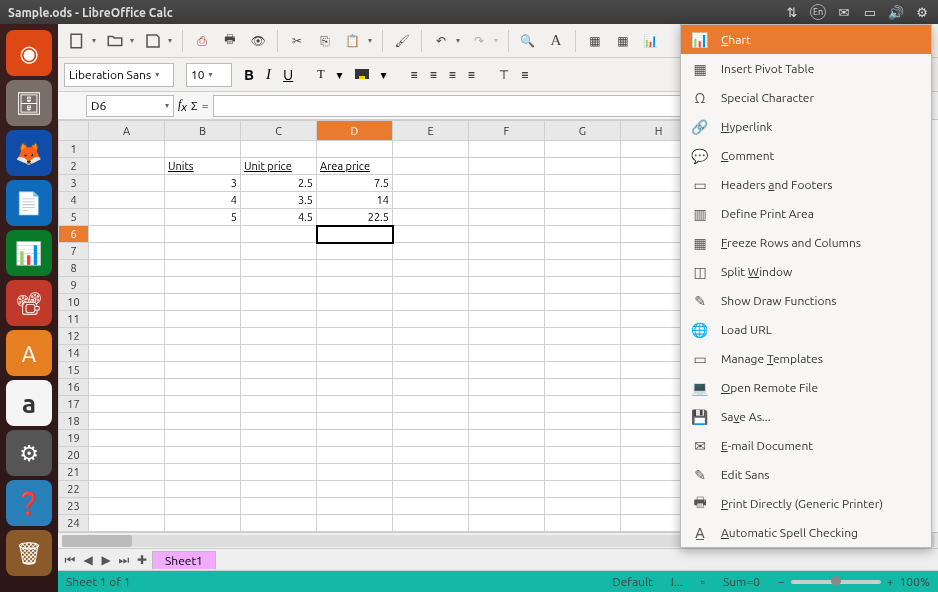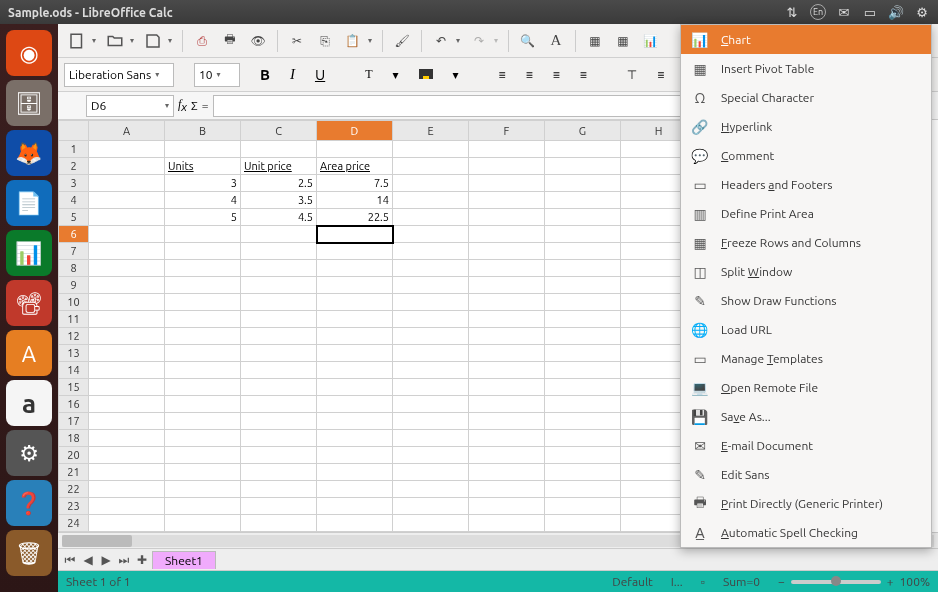--- a/index.html
+++ b/index.html
@@ -19,21 +19,21 @@
 .app { position: absolute; left: 58px; right: 0; top: 24px; bottom: 0; background: #f2f1f0; display: flex; flex-direction: column; }
 
 
 .toolbar { height: 34px; display: flex; align-items: center; padding: 0 6px; gap: 2px; border-bottom: 1px solid #d0d0d0; }
 .toolbar .btn { min-width: 26px; height: 26px; display: flex; align-items: center; justify-content: center; border-radius: 3px; color: #444; }
 .toolbar .sep { width: 1px; height: 22px; background: #ccc; margin: 0 4px; }
 .toolbar .drop { width: 8px; font-size: 8px; color: #666; }
 .toolbar svg { width: 18px; height: 18px; }
 .overflow-arrows { margin-left: auto; color: #555; font-size: 12px; }
 
-.fontbar { height: 34px; display: flex; align-items: center; padding: 0 6px; gap: 20px; border-bottom: 1px solid #d0d0d0; }
+.fontbar { height: 34px; display: flex; align-items: center; padding: 0 6px; gap: 12px; border-bottom: 1px solid #d0d0d0; }
 .fontbar select, .fontbar .combo { height: 24px; border: 1px solid #bbb; background: #fff; padding: 0 4px; }
 .fontbar .combo { display: flex; align-items: center; gap: 4px; }
 .fontbar .combo .arrow { font-size: 8px; color: #666; }
 
 
 .cellbar { height: 28px; display: flex; align-items: center; padding: 0 6px; gap: 4px; border-bottom: 1px solid #d0d0d0; background: #f6f6f6; }
 .cellref { width: 88px; height: 22px; border: 1px solid #bbb; background: #fff; display: flex; align-items: center; padding: 0 4px; margin-left: 22px; }
 .cellref .arrow { margin-left: auto; font-size: 8px; color: #666; }
 .formula-input { flex: 1; height: 22px; border: 1px solid #bbb; background: #fff; padding: 0 4px; }
 
@@ -332,31 +332,20 @@
             <td></td>
             <td></td>
             <td></td>
             <td></td>
             <td></td>
             <td></td>
             <td></td>
             <td></td>
           </tr>
           <tr>
-            <th>13</th>
-            <td></td>
-            <td></td>
-            <td></td>
-            <td></td>
-            <td></td>
-            <td></td>
-            <td></td>
-            <td></td>
-          </tr>
-          <tr>
             <th>14</th>
             <td></td>
             <td></td>
             <td></td>
             <td></td>
             <td></td>
             <td></td>
             <td></td>
             <td></td>
           </tr>
@@ -388,20 +377,31 @@
             <td></td>
             <td></td>
             <td></td>
             <td></td>
             <td></td>
             <td></td>
             <td></td>
           </tr>
           <tr>
             <th>18</th>
+            <td></td>
+            <td></td>
+            <td></td>
+            <td></td>
+            <td></td>
+            <td></td>
+            <td></td>
+            <td></td>
+          </tr>
+          <tr>
+            <th>19</th>
             <td></td>
             <td></td>
             <td></td>
             <td></td>
             <td></td>
             <td></td>
             <td></td>
             <td></td>
           </tr>
           <tr>

